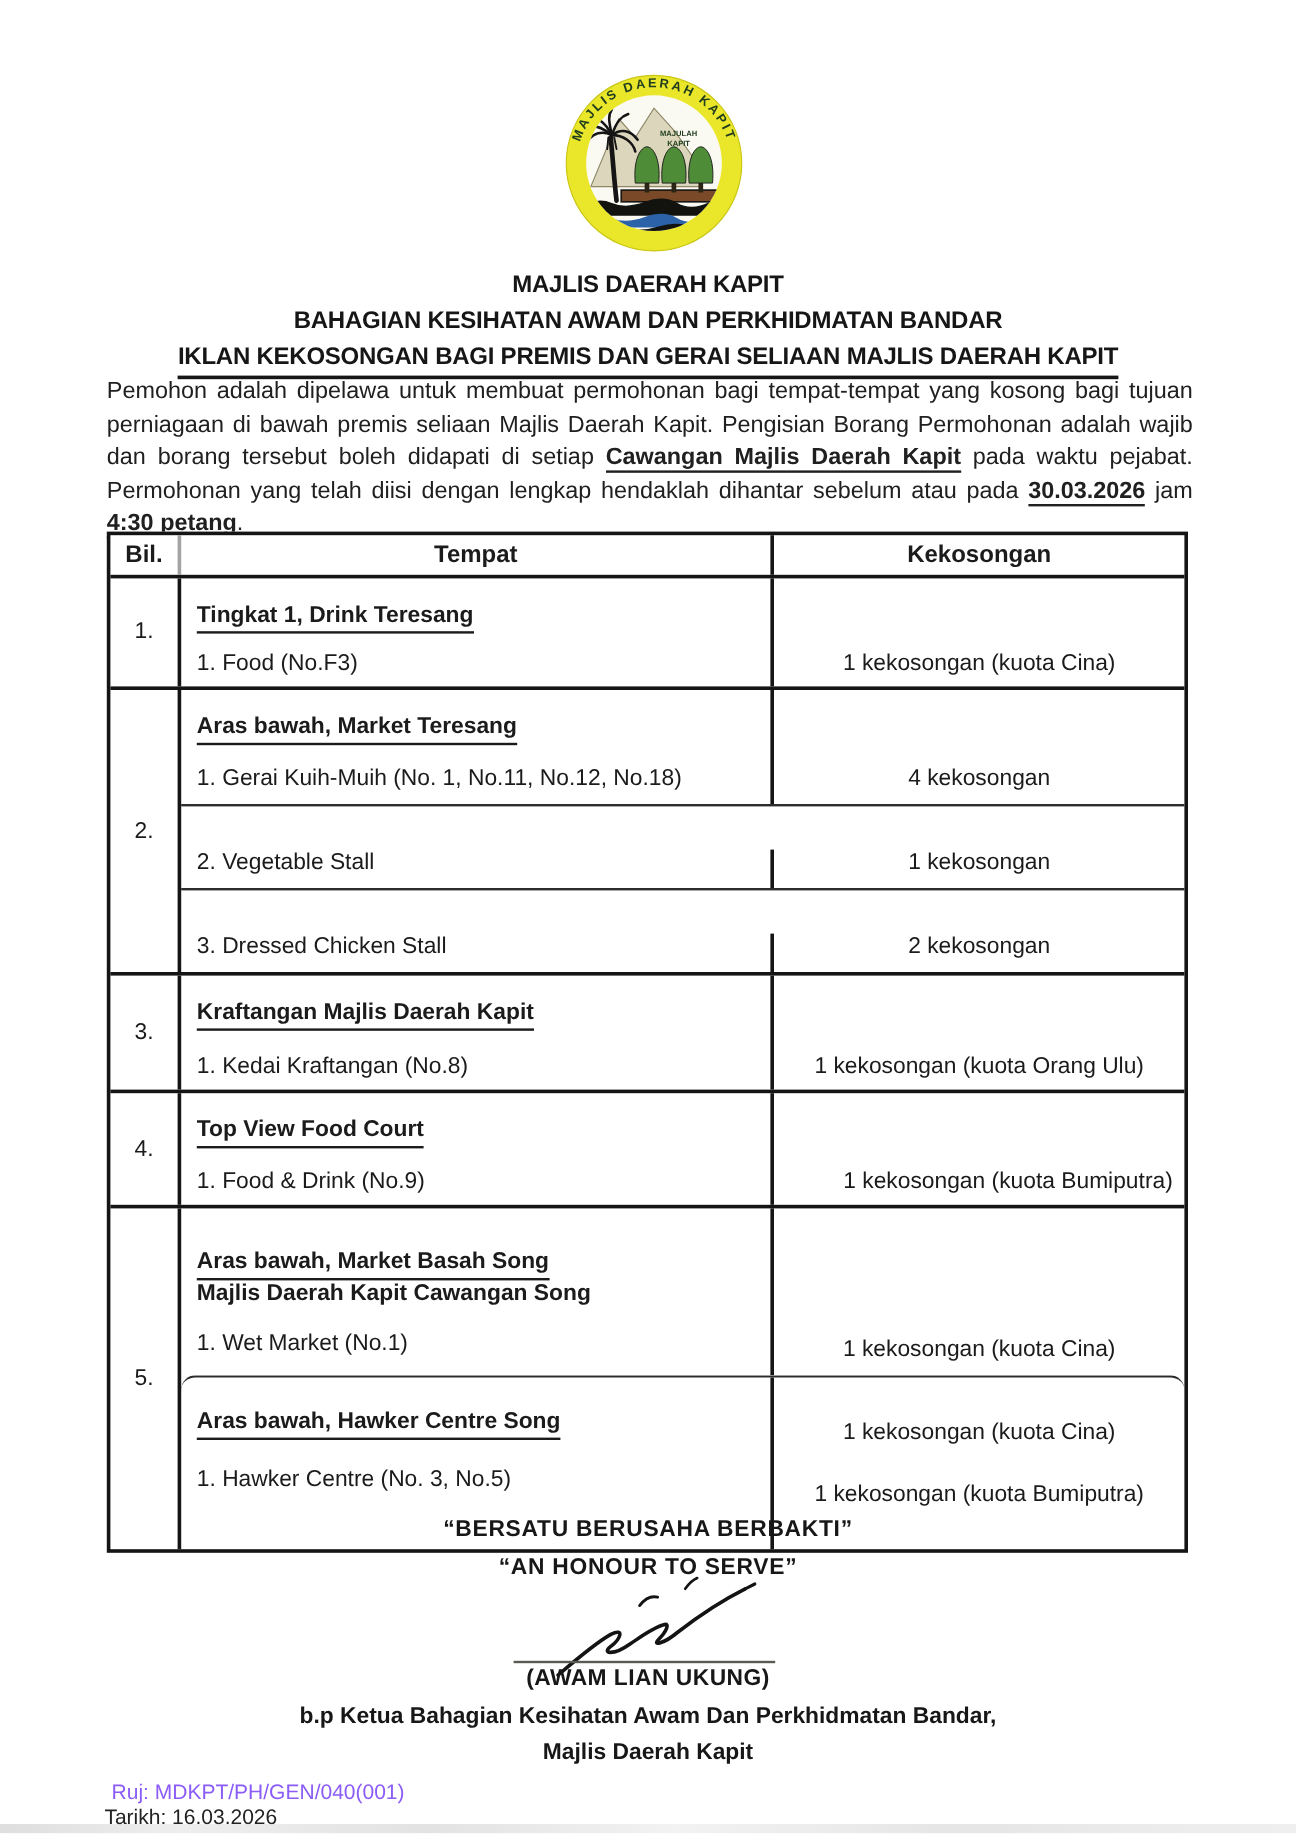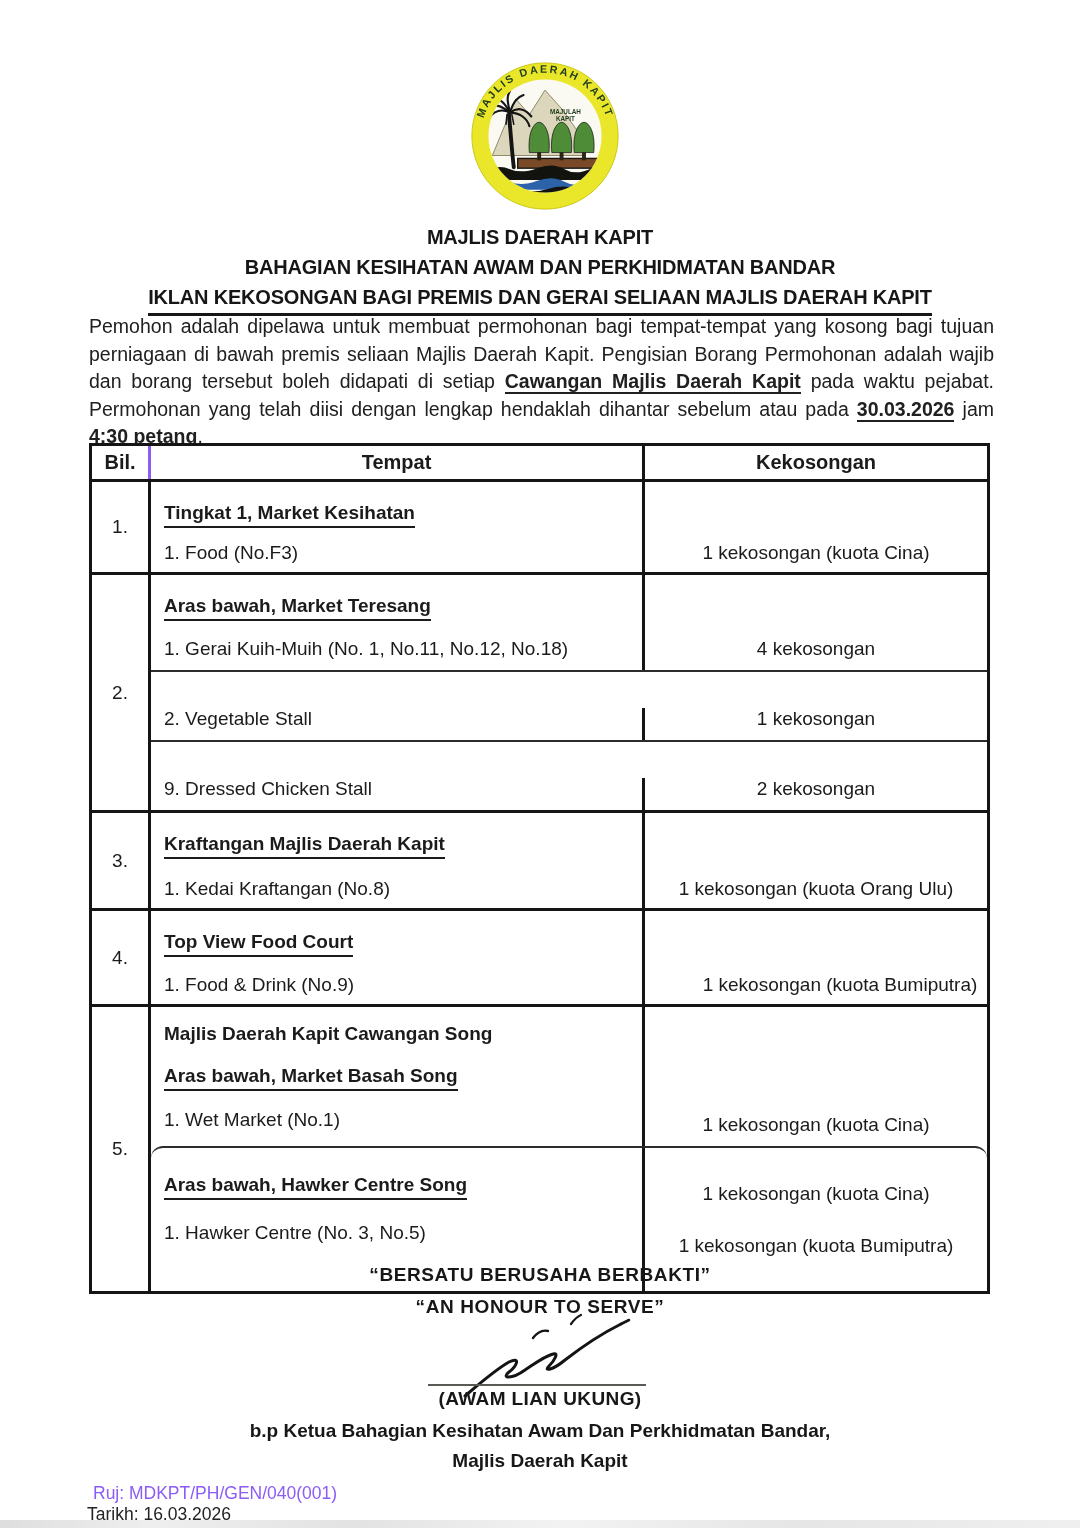--- a/index.html
+++ b/index.html
@@ -29,21 +29,21 @@
     font-size:19px;flex:none;}
   .c-body{flex:1;display:flex;flex-direction:column;min-width:0;}
   .subrow{display:flex;border-top:2px solid #2c2c2c;}
   .subrow:first-child{border-top:none;}
   .c-tempat{width:494px;flex:none;border-right:3px solid #151515;box-sizing:border-box;
     padding:0 14px 0 13px;display:flex;flex-direction:column;font-size:19px;}
   .c-kek{flex:1;display:flex;flex-direction:column;align-items:center;justify-content:flex-end;
     font-size:19px;text-align:center;padding:0 6px;box-sizing:border-box;}
   .head-row .hc{display:flex;align-items:center;justify-content:center;font-weight:bold;font-size:20px;}
   .head-row{height:33px;}
-  .hc-bil{width:56px;border-right:3px solid #8b5cf6;flex:none;}
+  .hc-bil{width:56px;border-right:3px solid #a3a3a3;flex:none;}
   .hc-tempat{width:494px;border-right:3px solid #151515;flex:none;box-sizing:border-box;}
   .hc-kek{flex:1;}
   .sec-head{font-weight:bold;align-self:flex-start;border-bottom:2.5px solid #1b1b1b;padding-bottom:2px;}
   .sec-head.nounder{border-bottom:none;}
   .r1{min-height:90px;}
   .r2s1{min-height:95px;}
   .r2s2{min-height:48px;}
   .r2s3{min-height:47px;}
   .r3{min-height:95px;}
   .r4{min-height:93px;gap:48px;}
@@ -143,21 +143,21 @@
       <div class="hc hc-bil">Bil.</div>
       <div class="hc hc-tempat">Tempat</div>
       <div class="hc hc-kek">Kekosongan</div>
     </div>
 
     <div class="trow">
       <div class="c-bil">1.</div>
       <div class="c-body">
         <div class="subrow r1">
           <div class="c-tempat pt20 pb8 spread">
-            <span class="sec-head">Tingkat 1, Market Kesihatan</span>
+            <span class="sec-head">Tingkat 1, Drink Teresang</span>
             <span>1. Food (No.F3)</span>
           </div>
           <div class="c-kek pb8">
             <span>1 kekosongan (kuota Cina)</span>
           </div>
         </div>
       </div>
     </div>
 
     <div class="trow">
@@ -175,21 +175,21 @@
         <div class="subrow r2s2">
           <div class="c-tempat pb10 endlow">
             <span>2. Vegetable Stall</span>
           </div>
           <div class="c-kek pb10">
             <span>1 kekosongan</span>
           </div>
         </div>
         <div class="subrow r2s3">
           <div class="c-tempat pb10 endlow">
-            <span>9. Dressed Chicken Stall</span>
+            <span>3. Dressed Chicken Stall</span>
           </div>
           <div class="c-kek pb10">
             <span>2 kekosongan</span>
           </div>
         </div>
       </div>
     </div>
 
     <div class="trow">
       <div class="c-bil">3.</div>
@@ -219,22 +219,22 @@
           </div>
         </div>
       </div>
     </div>
 
     <div class="trow">
       <div class="c-bil">5.</div>
       <div class="c-body">
         <div class="subrow r5s1">
           <div class="c-tempat pt16 pb10">
+            <span class="sec-head gap18">Aras bawah, Market Basah Song</span>
             <span class="sec-head nounder">Majlis Daerah Kapit Cawangan Song</span>
-            <span class="sec-head gap18">Aras bawah, Market Basah Song</span>
             <span class="gap18">1. Wet Market (No.1)</span>
           </div>
           <div class="c-kek pb10">
             <span>1 kekosongan (kuota Cina)</span>
           </div>
         </div>
         <div class="subrow r5s2">
           <div class="c-tempat pt26">
             <span class="sec-head">Aras bawah, Hawker Centre Song</span>
             <span class="gap22">1. Hawker Centre (No. 3, No.5)</span>

